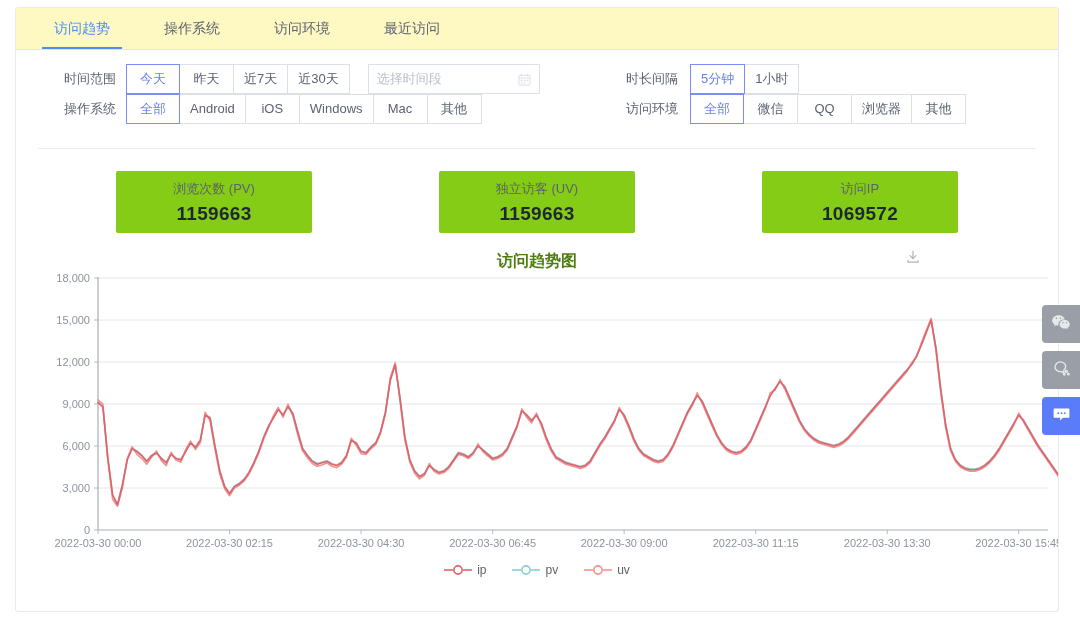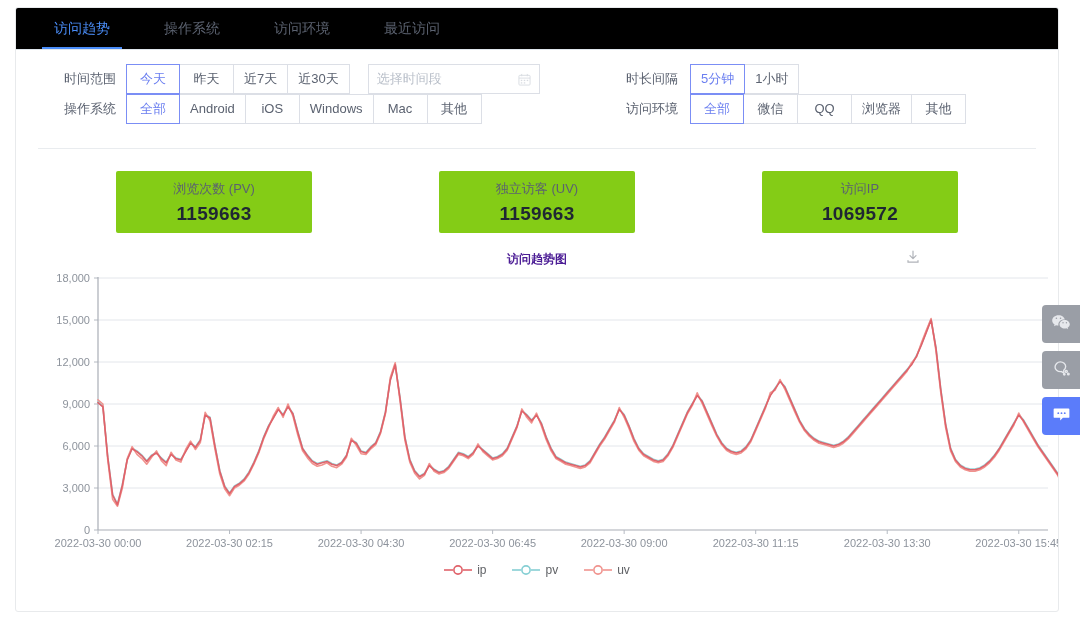--- a/index.html
+++ b/index.html
@@ -14,21 +14,21 @@
 
   
   .card{
     position:absolute;left:15px;top:7px;width:1044px;height:605px;
     background:#fff;border:1px solid #e8eaec;border-radius:3px;
     box-sizing:border-box;overflow:hidden;
   }
 
   
   .tabbar{
-    position:relative;height:42px;background:#000000;
+    position:relative;height:42px;background:#fef9c3;
     border-bottom:1px solid #dfe6ec;box-sizing:border-box;
     padding-left:22px;display:flex;align-items:flex-end;
   }
   .tab{
     height:41px;line-height:41px;padding:0 16px;margin-right:22px;
     font-size:14px;color:#5b6270;cursor:pointer;position:relative;
     white-space:nowrap;
   }
   .tab.active{color:#4a8df8;}
   .tab.active:after{
@@ -75,21 +75,21 @@
     width:196px;height:62px;background:#84cc16;border-radius:2px;
     display:flex;flex-direction:column;align-items:center;justify-content:center;
   }
   .stat-label{font-size:13px;color:#5b6270;margin-bottom:5px;}
   .stat-value{font-size:19px;font-weight:bold;color:#1f2733;letter-spacing:.3px;}
 
   
   .chart-wrap{position:relative;margin-top:18px;height:330px;}
   .chart-title{
     position:absolute;left:0;right:0;top:0;text-align:center;
-    font-size:12px;font-weight:bold;color:#4c1d95;
+    font-size:16px;font-weight:bold;color:#4d7c0f;
   }
   .dl-icon{position:absolute;right:137px;top:-2px;cursor:pointer;opacity:.55;}
   .plot{position:absolute;left:0;top:22px;width:1042px;height:280px;}
   .legend{
     position:absolute;left:0;right:0;bottom:4px;display:flex;justify-content:center;
     gap:26px;align-items:center;
   }
   .lg{display:flex;align-items:center;gap:5px;font-size:12px;color:#606266;cursor:pointer;}
   .lg svg{display:block;}
 

